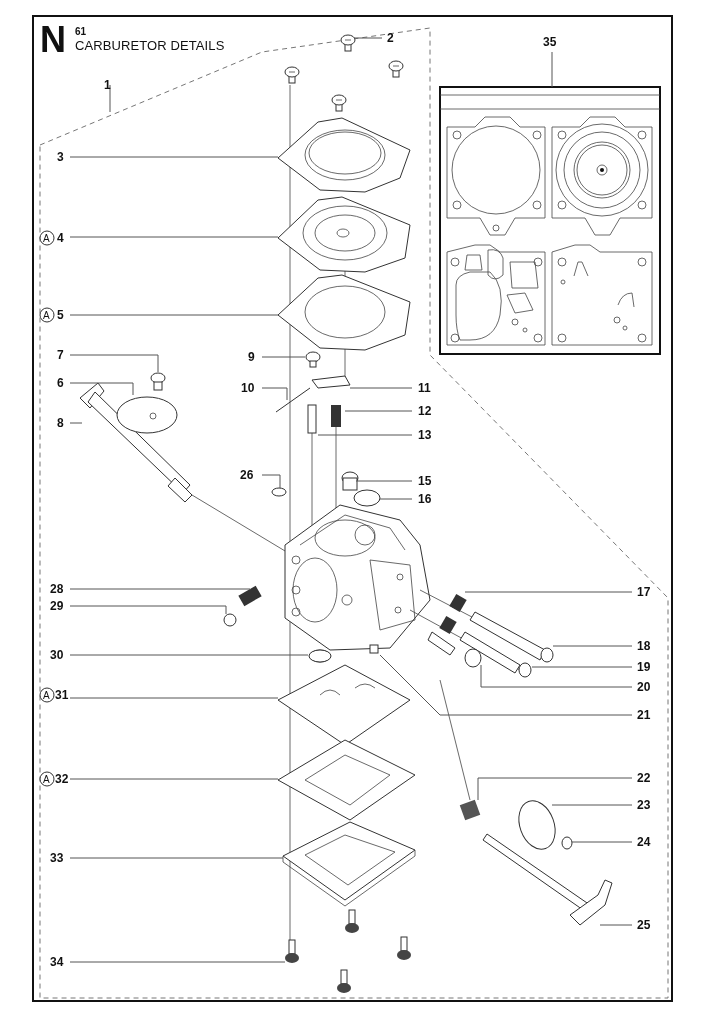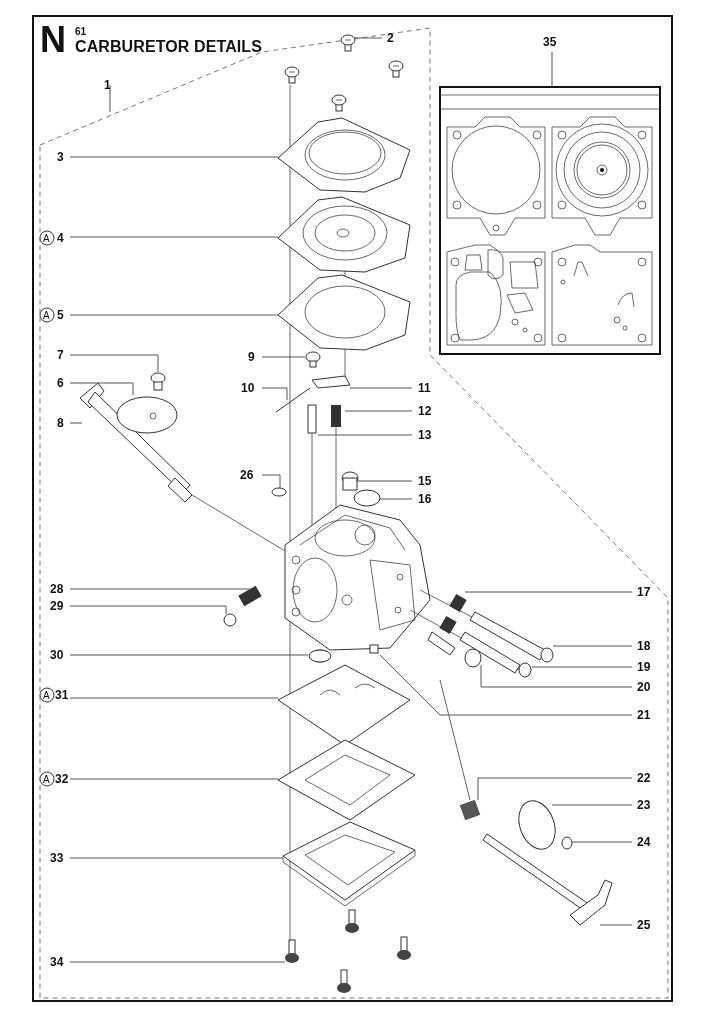--- a/index.html
+++ b/index.html
@@ -1,20 +1,20 @@
 <!DOCTYPE html>
 <html><head>
 <meta charset="utf-8">
 <style>
   html,body{margin:0;padding:0;background:#ffffff;}
   body{width:707px;height:1024px;position:relative;overflow:hidden;font-family:"Liberation Sans",sans-serif;}
   #frame{position:absolute;left:32px;top:15px;width:641px;height:987px;border:2px solid #111;box-sizing:border-box;}
   #section-letter{position:absolute;left:40px;top:22px;font-size:36px;font-weight:bold;color:#111;line-height:36px;}
   #section-number{position:absolute;left:75px;top:26px;font-size:10px;font-weight:bold;color:#111;}
-  #section-title{position:absolute;left:75px;top:38px;font-size:16px;font-weight:bold;color:#111;letter-spacing:0.1px;}
+  #section-title{position:absolute;left:75px;top:38px;font-size:13px;font-weight:normal;color:#111;letter-spacing:0.1px;}
   svg{position:absolute;left:0;top:0;}
   .lbl{font-family:"Liberation Sans",sans-serif;font-size:12px;font-weight:bold;fill:#111;}
   .lead{stroke:#555;stroke-width:1;fill:none;}
   .part{stroke:#333;stroke-width:1;fill:#fff;}
   .thin{stroke:#444;stroke-width:0.8;fill:none;}
   .dash{stroke:#777;stroke-width:1;fill:none;stroke-dasharray:5 4;}
   .circA{stroke:#333;stroke-width:1;fill:#fff;}
   .circT{font-family:"Liberation Sans",sans-serif;font-size:10px;fill:#111;}
 </style>
 </head>

